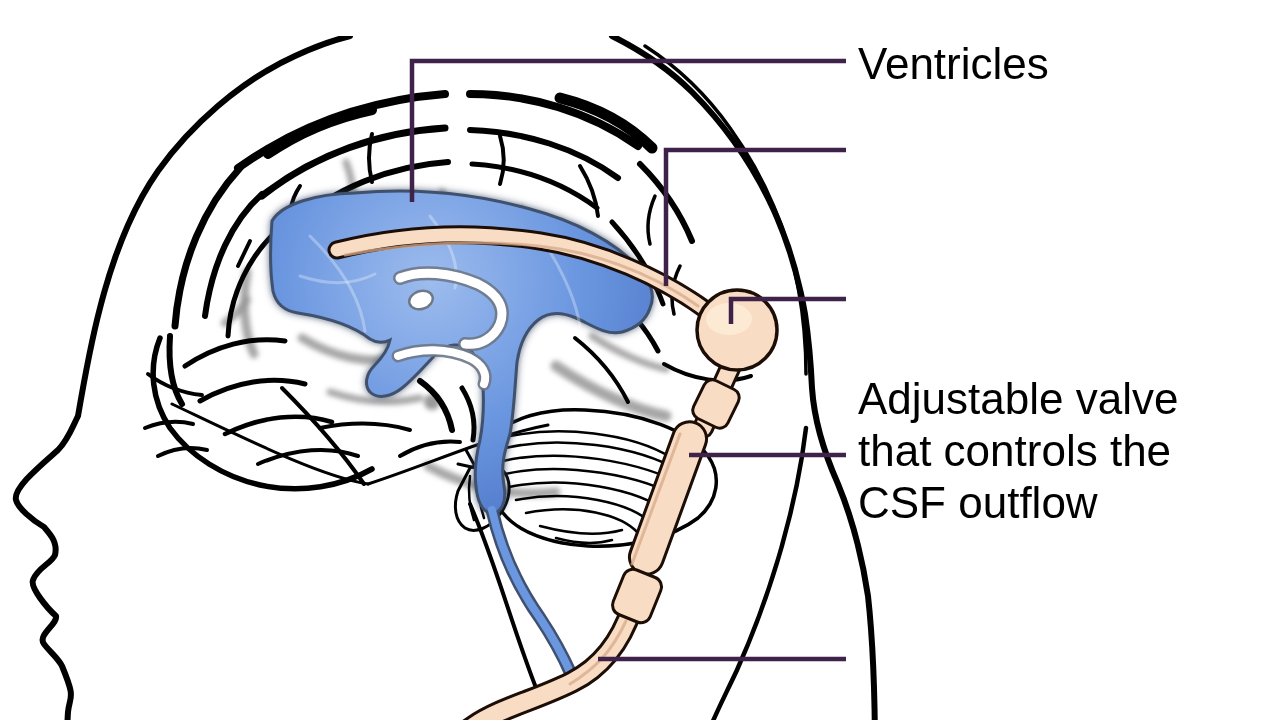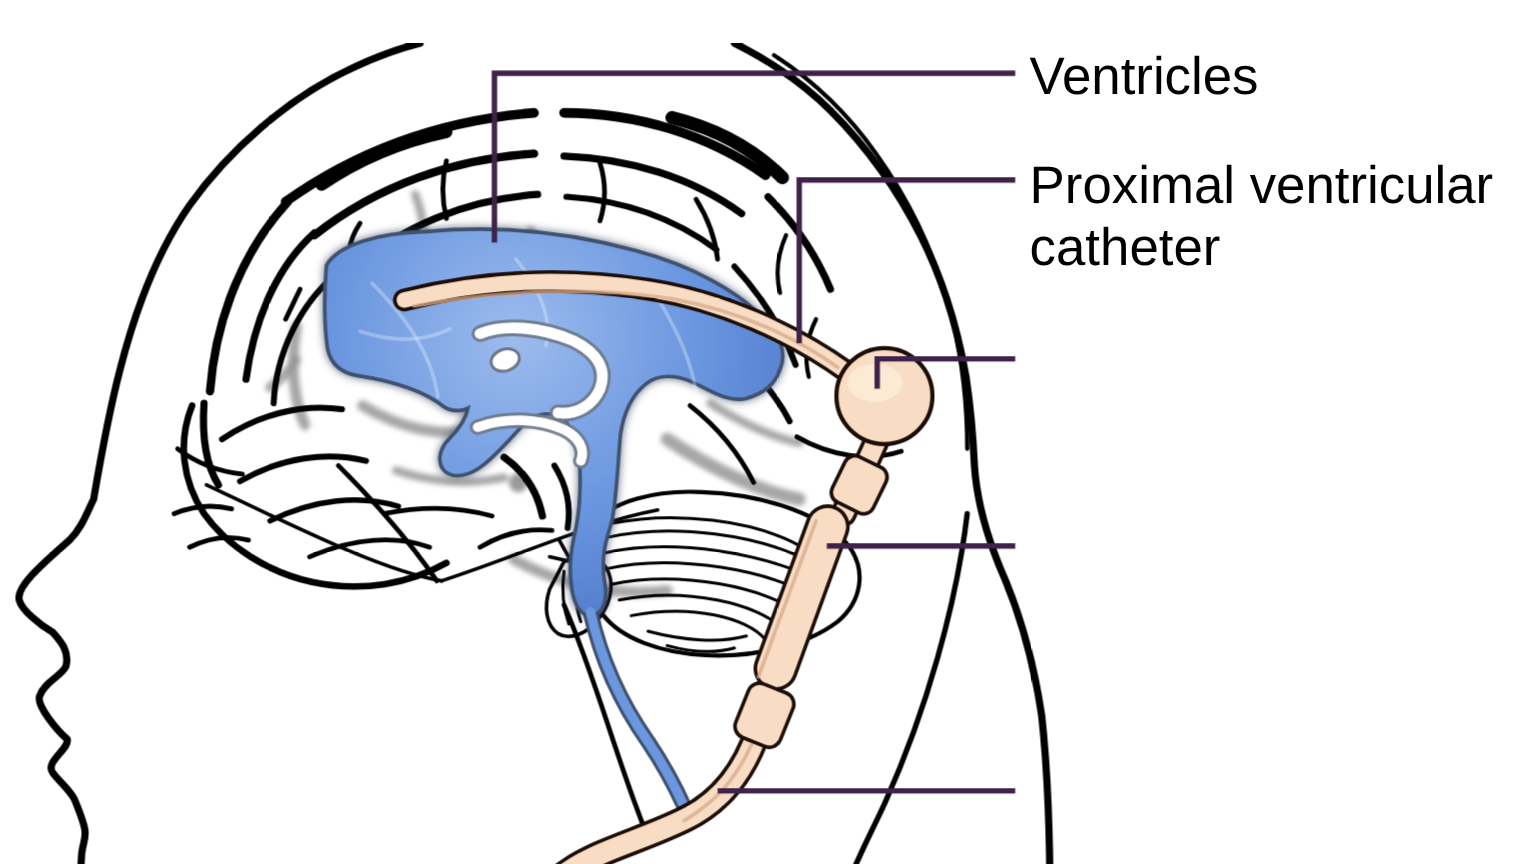--- a/index.html
+++ b/index.html
@@ -174,15 +174,16 @@
   <g>
     <path class="leader" d="M 846 25 H 412 V 166" stroke="#3f2249"></path>
     <path class="leader" d="M 846 114 H 666 V 250" stroke="#3f2249"></path>
     <path class="leader" d="M 846 263 H 731 V 288" stroke="#3f2249"></path>
     <path class="leader" d="M 846 419 H 689" stroke="#3f2249"></path>
     <path class="leader" d="M 846 623 H 598" stroke="#3f2249"></path>
   </g>
 </svg>
 
 <div class="label" style="top:2px">Ventricles</div>
-<div class="label" style="top:93px">Proximal ventricular
-catheter</div>
+<div class="label" style="top:337px">Adjustable valve
+that controls the
+CSF outflow</div>
 </div>
 
 </body></html>

